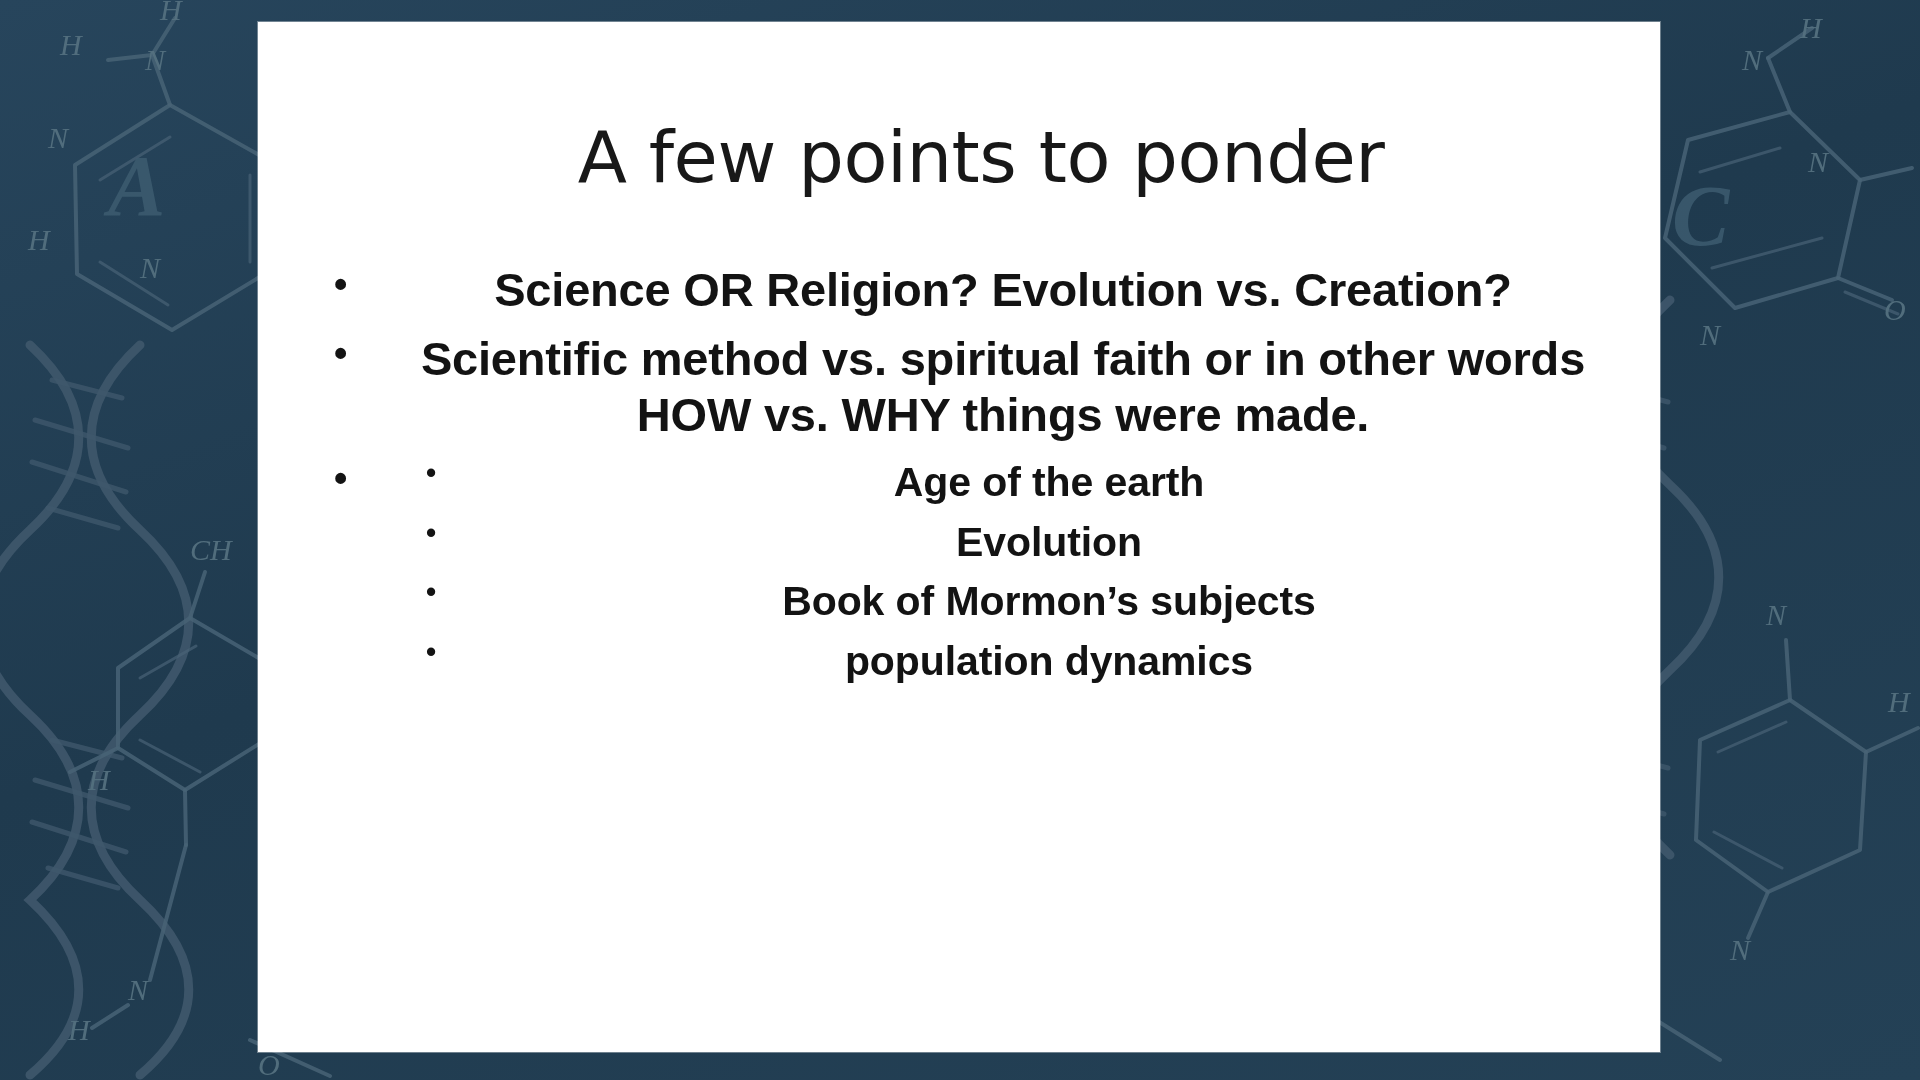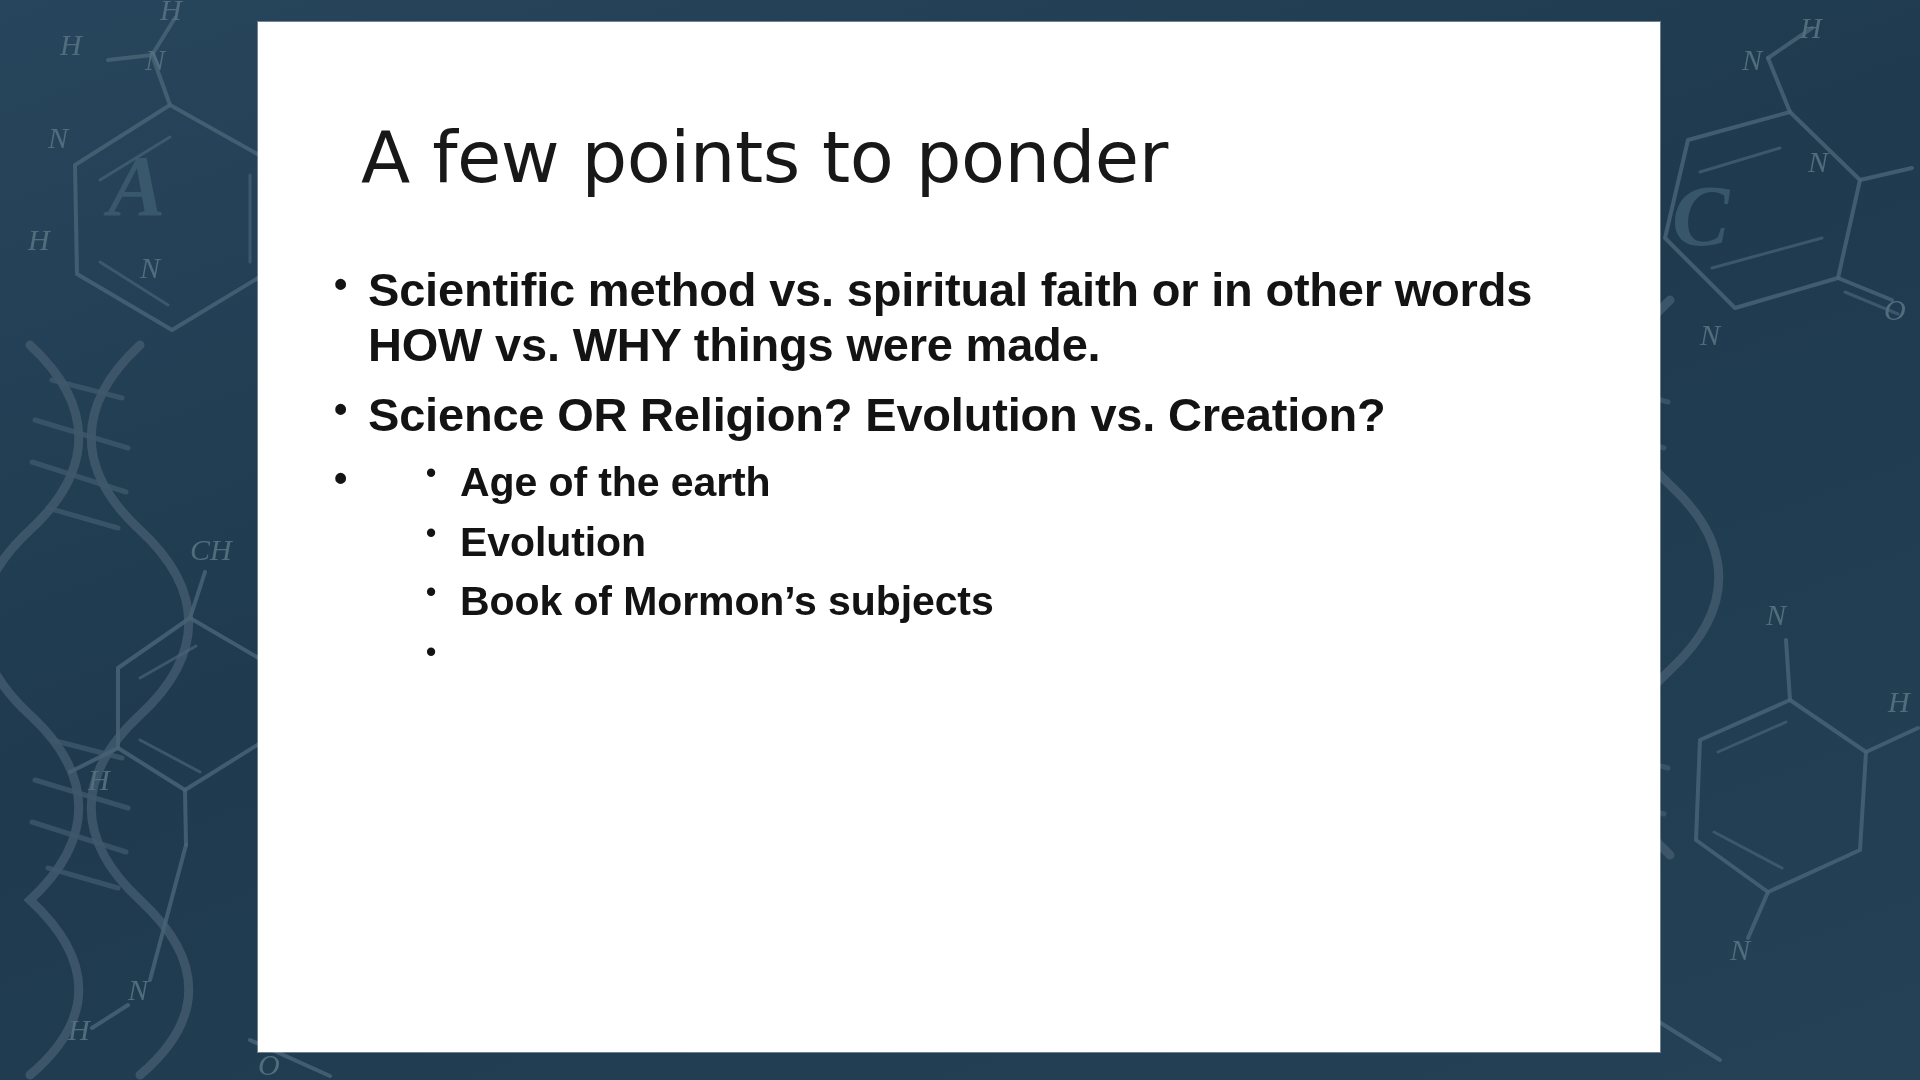--- a/index.html
+++ b/index.html
@@ -80,20 +80,21 @@
 
   
   #slide-card {
     position: absolute;
     left: 258px;
     top: 22px;
     width: 1402px;
     height: 1030px;
     background: #ffffff;
     box-shadow: 0 0 0 1px rgba(255,255,255,0.35);
+    text-align: center;
   }
 
   #slide-content {
     position: absolute;
     left: 0;
     top: 0;
     width: 1402px;
     height: 1030px;
   }
 
@@ -279,40 +280,41 @@
   </div>
 
   <div id="slide-card">
     <div id="slide-content">
 
       <div id="slide-title">A few points to ponder</div>
 
       <ul id="bullet-list">
 
         <li class="bullet-item">
+          <span>Science OR Religion? Evolution vs. Creation?</span>
+        </li>
+
+        <li class="bullet-item">
           <span>Scientific method vs. spiritual faith or in other words HOW vs. WHY things were made.</span>
-        </li>
-
-        <li class="bullet-item">
-          <span>Science OR Religion? Evolution vs. Creation?</span>
         </li>
 
         <li class="bullet-item">
 
           <ul class="sub-list">
             <li class="sub-item">
               <span>Age of the earth</span>
             </li>
             <li class="sub-item">
               <span>Evolution</span>
             </li>
             <li class="sub-item">
               <span>Book of Mormon’s subjects</span>
             </li>
             <li class="sub-item">
+              <span class="wrap-line">population dynamics</span>
             </li>
           </ul>
         </li>
 
       </ul>
 
     </div>
   </div>
 </div>
 

